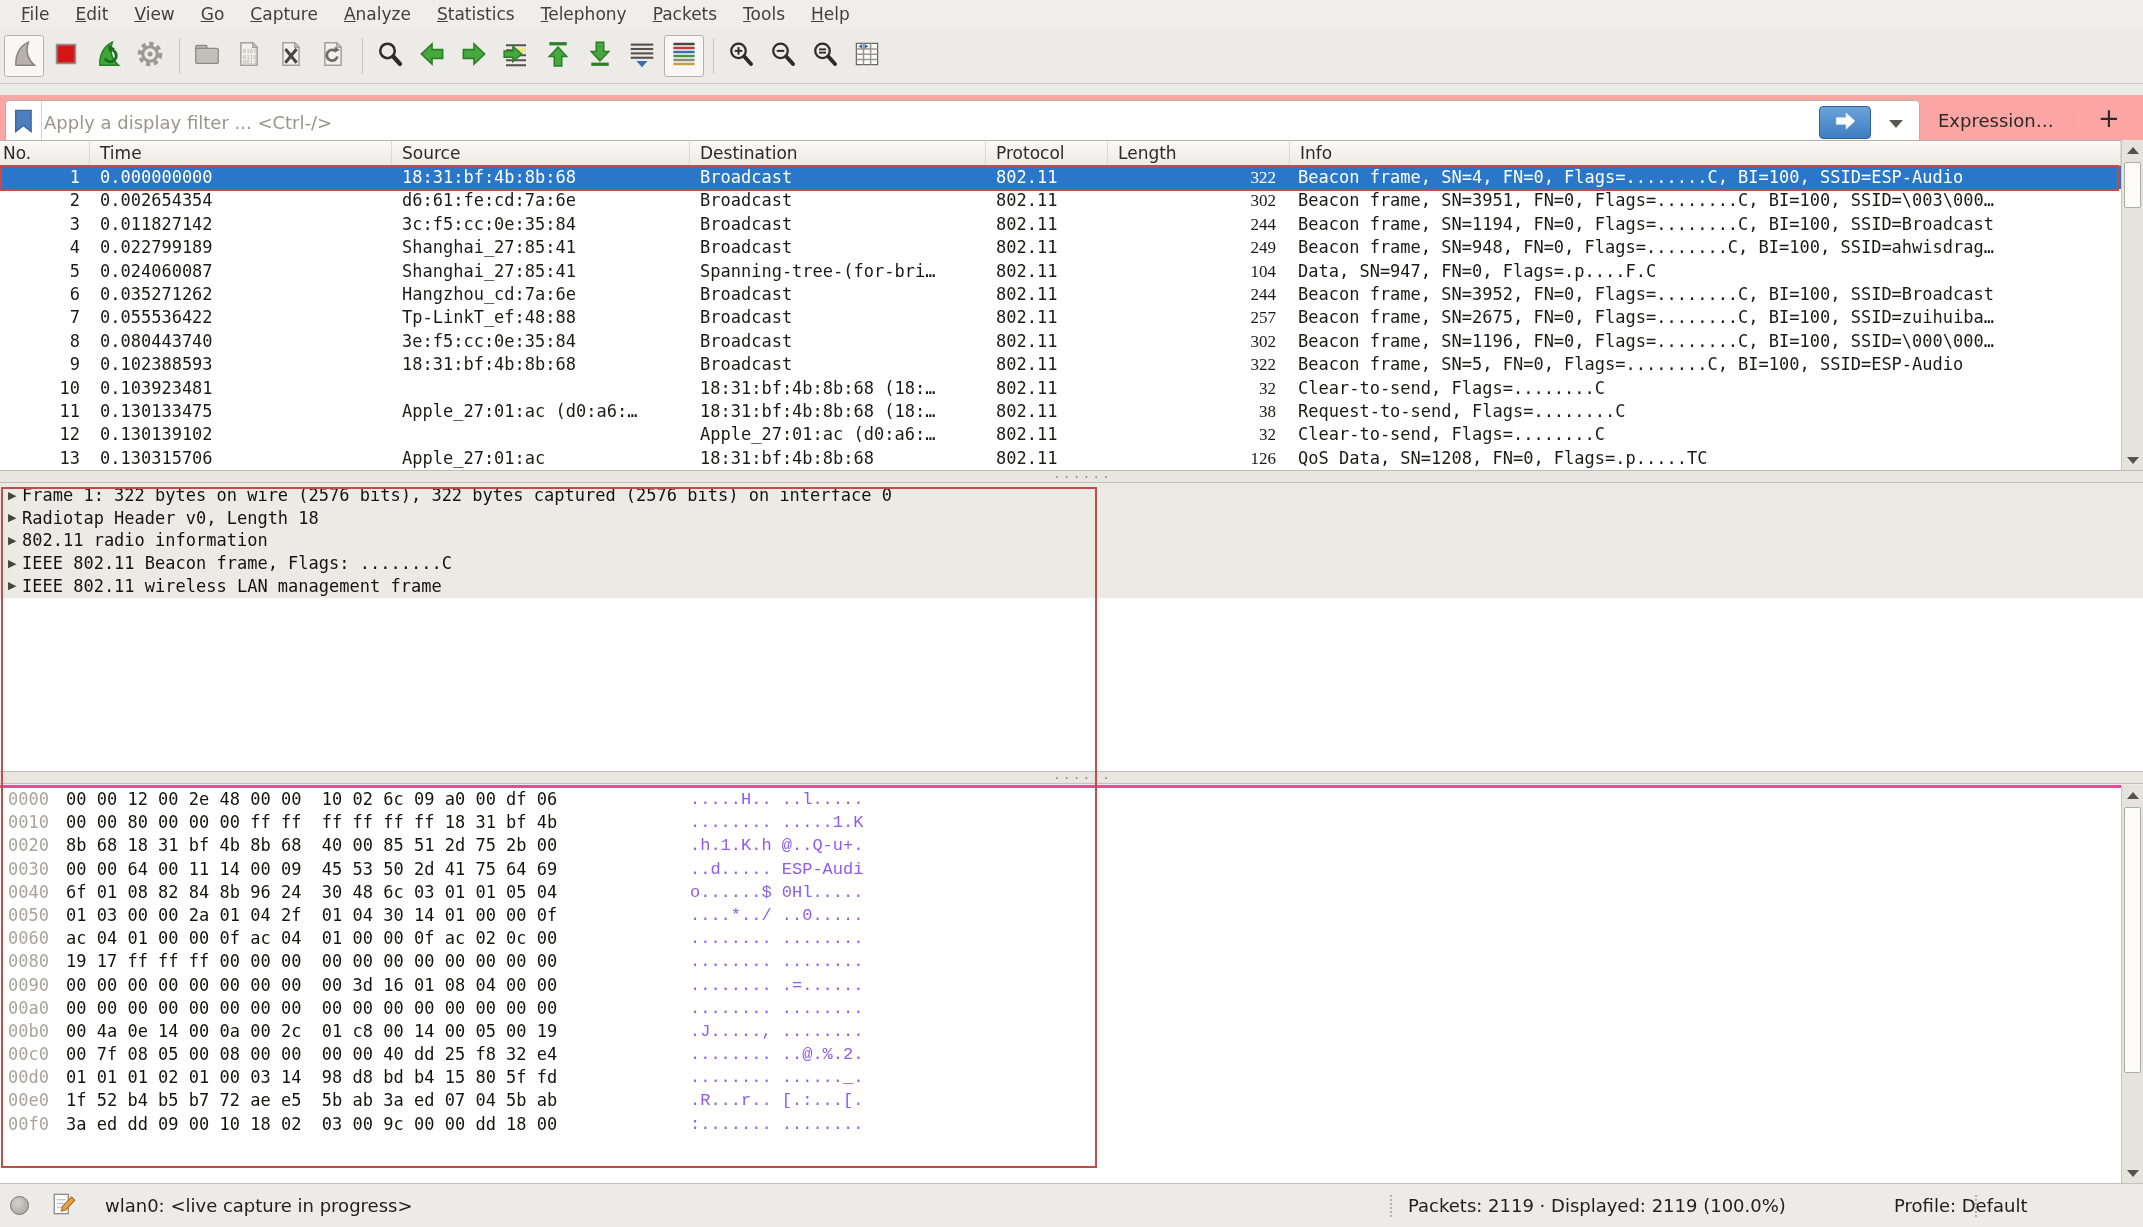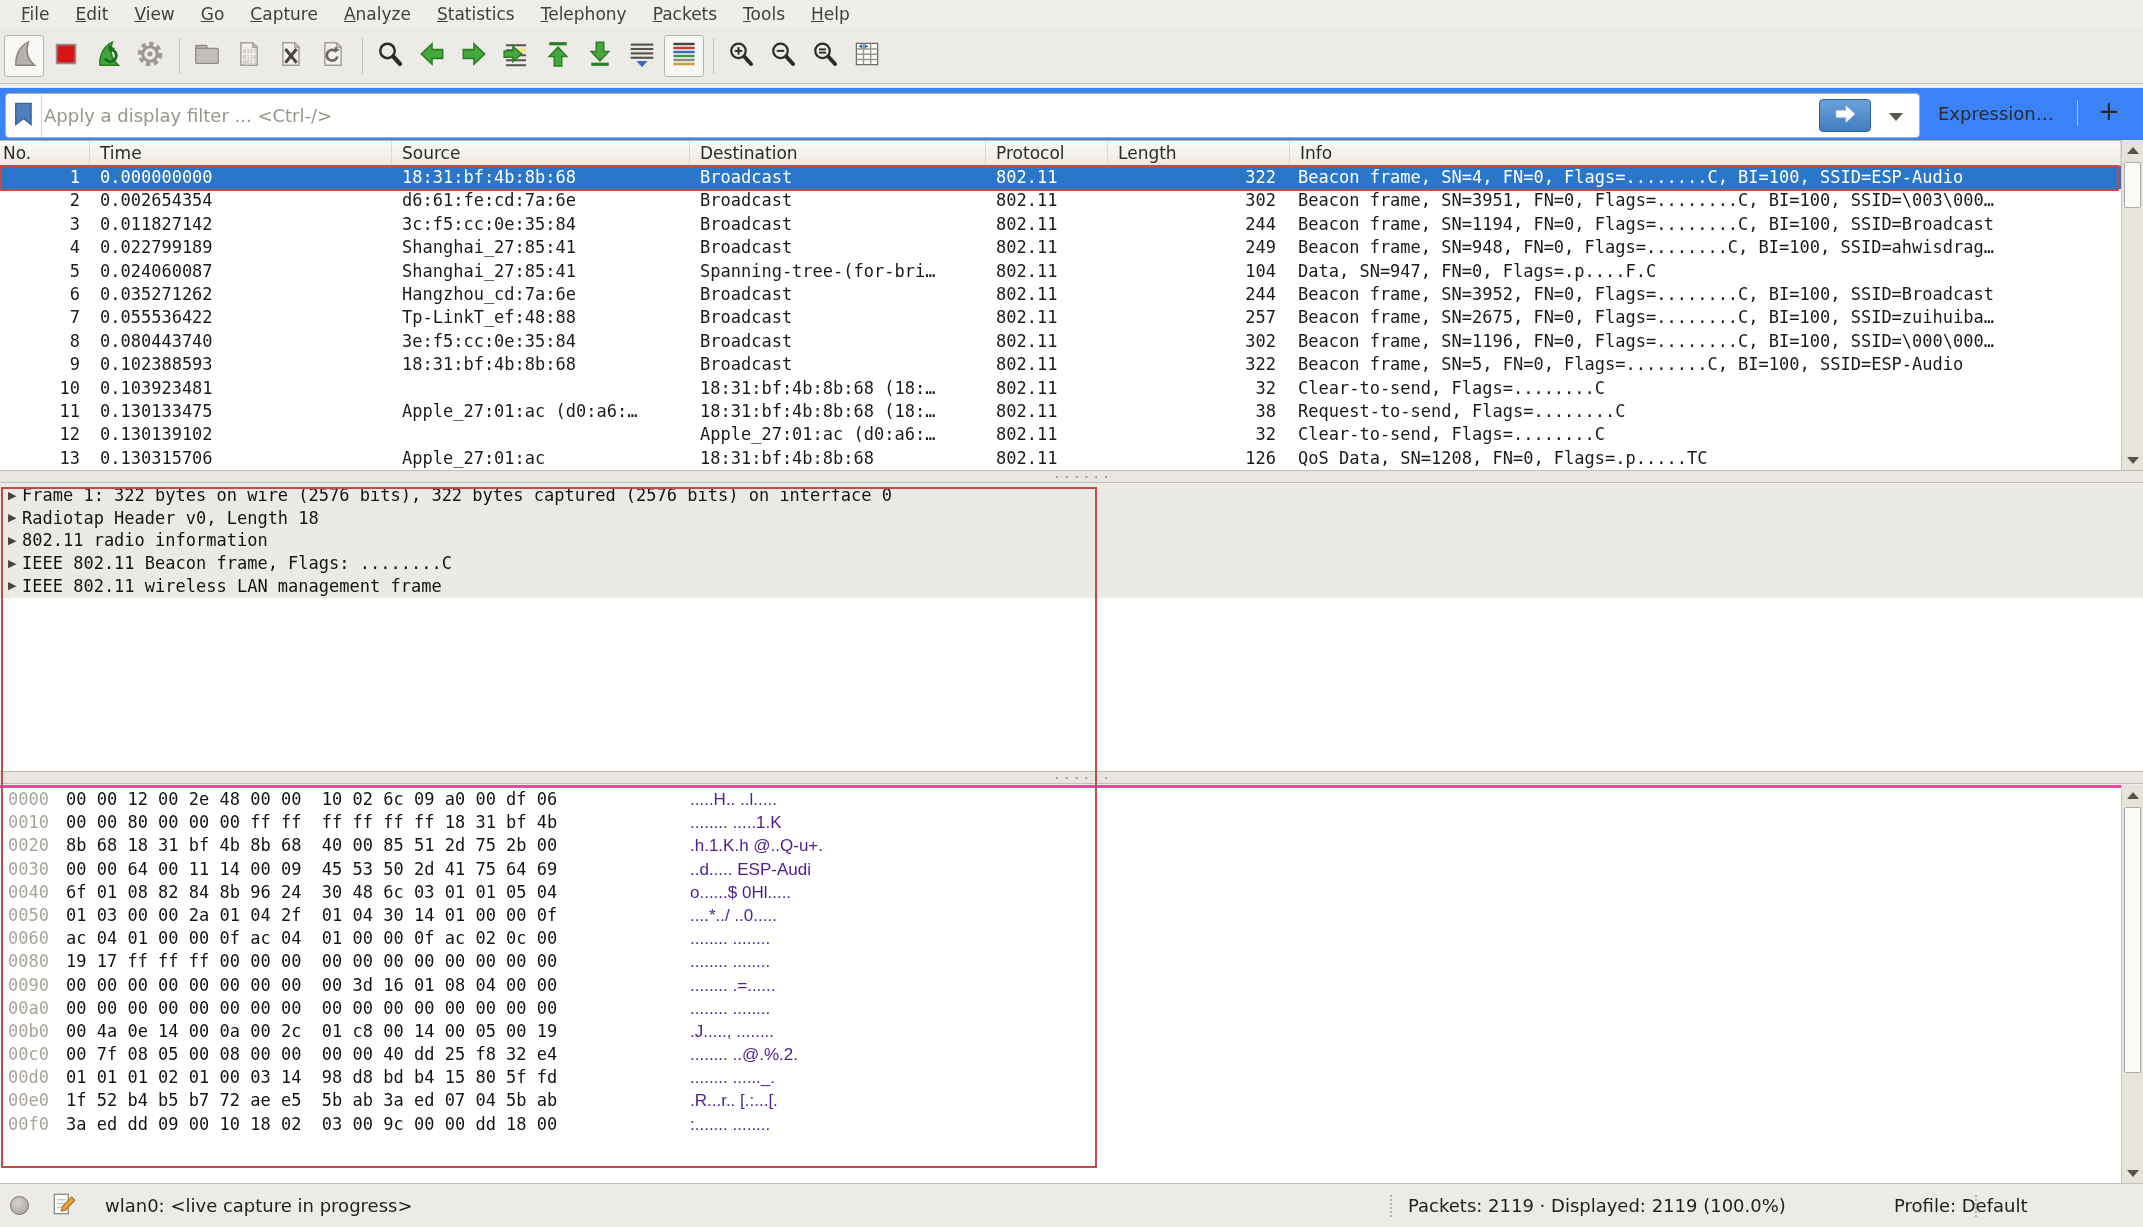--- a/index.html
+++ b/index.html
@@ -11,61 +11,61 @@
   .menu-item { display:inline-block; font-size:17px; padding:2px 13px; color:#404040; }
   .menu-item::first-letter { text-decoration:underline; }
 
   
   .toolbar { position:absolute; left:0; top:28px; width:2143px; height:56px; background:#edebe7; border-bottom:1px solid #c9c5bd; display:flex; align-items:center; padding-left:4px; }
   .tbtn { width:40px; height:42px; display:flex; align-items:center; justify-content:center; margin-right:2px; border:1px solid transparent; border-radius:3px; }
   .tbtn.pressed { background:rgba(255,255,255,.6); border-color:#b7b3ab; }
   .tsep { width:1px; height:36px; background:#c6c2ba; margin:0 7px; }
 
   
-  .filterbar { position:absolute; left:0; top:88px; width:2143px; height:56px; background:#3b82f6; border-bottom:2px solid #3b82f6; }
+  .filterbar { position:absolute; left:0; top:95px; width:2143px; height:56px; background:#fca5a5; border-bottom:2px solid #3b82f6; }
   .filter-input-wrap { position:absolute; left:5px; top:5px; width:1915px; height:45px; background:#ffffff; border:1px solid #b3afa7; border-radius:4px; }
   .bookmark-box { position:absolute; left:0; top:0; width:36px; height:43px; border-right:1px solid #d8d4cc; display:flex; align-items:center; justify-content:center; }
   .filter-input { position:absolute; left:38px; top:1px; width:1770px; height:41px; border:none; outline:none; font-size:18px; font-family:"DejaVu Sans","Liberation Sans",sans-serif; color:#2b2a28; background:transparent; }
   .filter-input::placeholder { color:#9a958c; opacity:1; }
   .apply-btn { position:absolute; right:48px; top:5px; width:52px; height:33px; border-radius:4px; background:linear-gradient(#6ba2d9,#3f7dc0); border:1px solid #2f6297; display:flex; align-items:center; justify-content:center; }
   .apply-caret { position:absolute; right:16px; top:19px; width:0; height:0; border-left:7px solid transparent; border-right:7px solid transparent; border-top:8px solid #5c5954; }
   .expr-label { position:absolute; left:1938px; top:15px; font-size:18px; color:#2b2a28; }
   .fsep { position:absolute; left:2077px; top:12px; width:1px; height:26px; background:#c6c2ba; }
   .add-label { position:absolute; left:2098px; top:8px; font-size:26px; color:#2b2a28; }
 
   
   .pkt-area { position:absolute; left:0; top:140px; width:2121px; height:330px; background:#a21caf; }
   .phead { position:absolute; left:0; top:0; width:2121px; height:26px; background:linear-gradient(#faf9f7,#eeebe6); border-top:1px solid #b6b2aa; border-bottom:1px solid #c3bfb7; display:grid; grid-template-columns:90px 302px 298px 296px 122px 182px minmax(0,1fr); }
   .phc { font-size:17px; color:#2b2a28; padding:2px 0 0 10px; border-right:1px solid #ddd9d2; overflow:hidden; white-space:pre; }
   .phc:first-child { padding-left:3px; }
   .prows { position:absolute; left:0; top:26px; width:2121px; height:304px; overflow:hidden; }
   .prow { display:grid; grid-template-columns:90px 302px 298px 296px 122px 182px minmax(0,1fr); height:23.4px; background:#ffffff; }
   .prow.sel { background:var(--sel); color:#ffffff; }
   .pc { font-family:"DejaVu Sans Mono","Liberation Mono",monospace; font-size:17px; line-height:23.4px; white-space:pre; overflow:hidden; padding-left:10px; }
   .pc.c-no { text-align:right; padding-left:0; padding-right:10px; }
-  .pc.c-len { text-align:right; padding-left:0; padding-right:14px; }
+  .pc.c-len { text-align:right; padding-left:0; padding-right:14px;font-family:Liberation Serif, serif; }
   .pc.c-info { padding-left:8px; }
 
   
   .splitter { position:absolute; left:0; width:2143px; height:13px; background:#e9e6e1; border-top:1px solid #c2beb6; border-bottom:1px solid #c2beb6; }
   .grip { position:absolute; left:1053px; top:2px; width:36px; color:#8f8b84; font-size:13px; letter-spacing:2px; line-height:8px; font-family:"DejaVu Sans Mono",monospace; }
 
   
   .details { position:absolute; left:0; top:484px; width:2143px; height:287px; background:#ffffff; overflow:hidden; }
   .details-bg { position:absolute; left:0; top:0; width:2143px; height:114px; background:#eceae5; }
   .drow { position:relative; height:22.6px; display:flex; align-items:center; }
   .dtri { width:22px; padding-left:8px; font-size:11px; color:#474440; }
   .dtext { font-family:"DejaVu Sans Mono","Liberation Mono",monospace; font-size:17px; color:#141311; white-space:pre; }
 
   
   .hexpane { position:absolute; left:0; top:785px; width:2121px; height:398px; background:#ffffff; overflow:hidden; border-top:3px solid #ec4899; }
   .hrow { height:23.2px; position:relative; white-space:pre; }
   .hoff { position:absolute; left:8px; color:#a8a49c; font-family:"DejaVu Sans Mono",monospace; font-size:17px; line-height:23.2px; }
   .hbytes { position:absolute; left:66px; color:#141311; font-family:"DejaVu Sans Mono",monospace; font-size:17px; line-height:23.2px; }
-  .hascii { position:absolute; left:690px; color:#4c1d95; font-family:Liberation Sans, sans-serif; font-size:17px; line-height:23.2px; }
+  .hascii { position:absolute; left:690px; color:#8b5cf6; font-family:Liberation Mono, monospace; font-size:17px; line-height:23.2px; }
 
   
   .vscroll { position:absolute; width:22px; background:#e6e3dd; border-left:1px solid #c9c5bd; }
   .sb-arrow { position:absolute; left:0; width:22px; height:20px; display:flex; align-items:center; justify-content:center; }
   .tri-up { width:0; height:0; border-left:6px solid transparent; border-right:6px solid transparent; border-bottom:7px solid #55524c; }
   .tri-down { width:0; height:0; border-left:6px solid transparent; border-right:6px solid transparent; border-top:7px solid #55524c; }
   .sb-thumb { position:absolute; left:2px; width:17px; background:#fbfbfa; border:1px solid #b0aca4; border-radius:2px; }
 
   
   .statusbar { position:absolute; left:0; top:1183px; width:2143px; height:44px; background:#edebe7; border-top:1px solid #c5c1b9; display:flex; align-items:center; font-size:18px; color:#222120; }

